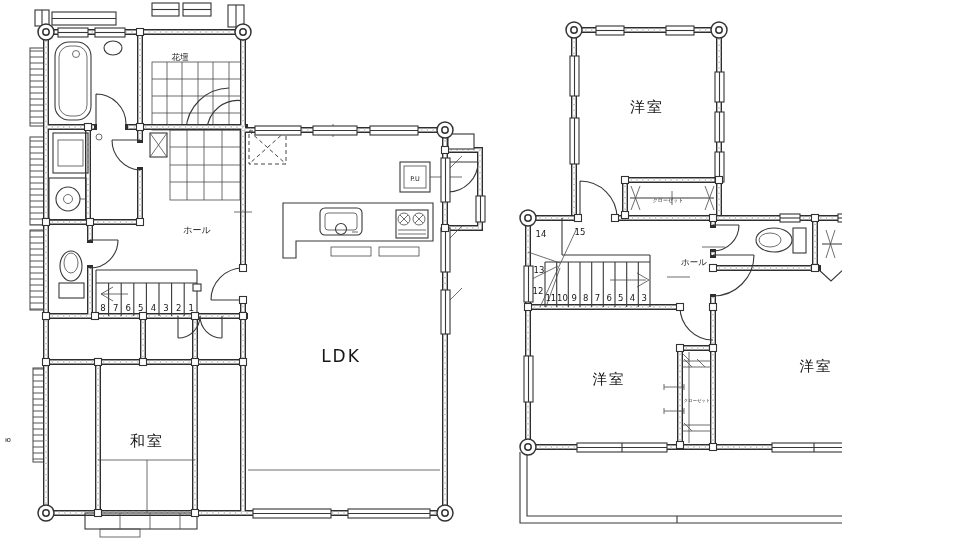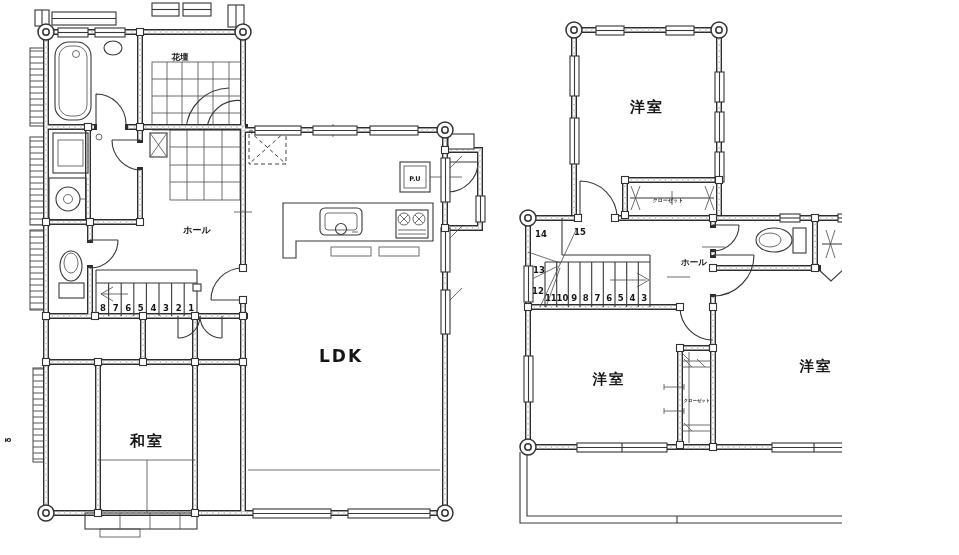--- a/index.html
+++ b/index.html
@@ -1,16 +1,16 @@
 <!DOCTYPE html>
 <html><head>
 <meta charset="utf-8">
 <style>
   html,body{margin:0;padding:0;background:#fff;}
-  #stage{position:relative;width:842px;height:555px;background:#ffffff;overflow:hidden;font-weight:bold;}
+  #stage{position:relative;width:842px;height:555px;background:#ffffff;overflow:hidden;}
   svg{position:absolute;inset:0;}
   .wall-o{stroke:#2e2e2e;stroke-width:6;fill:none;stroke-linecap:square;}
   .wall-i{stroke:#ffffff;stroke-width:3.2;fill:none;stroke-linecap:butt;}
   .wall-d{stroke:#c8c8c8;stroke-width:3.2;fill:none;stroke-dasharray:1.2 4.5;}
   .t{stroke:#383838;stroke-width:1.1;fill:none;}
   .tt{stroke:#4a4a4a;stroke-width:.8;fill:none;}
   .wf{fill:#ffffff;stroke:#333333;stroke-width:1.1;}
   .dash{stroke:#444444;stroke-width:1;fill:none;stroke-dasharray:4 3;}
   .jsq{fill:#ffffff;stroke:#333333;stroke-width:1.1;}
   .post{fill:#ffffff;stroke:#333333;stroke-width:1.5;}

